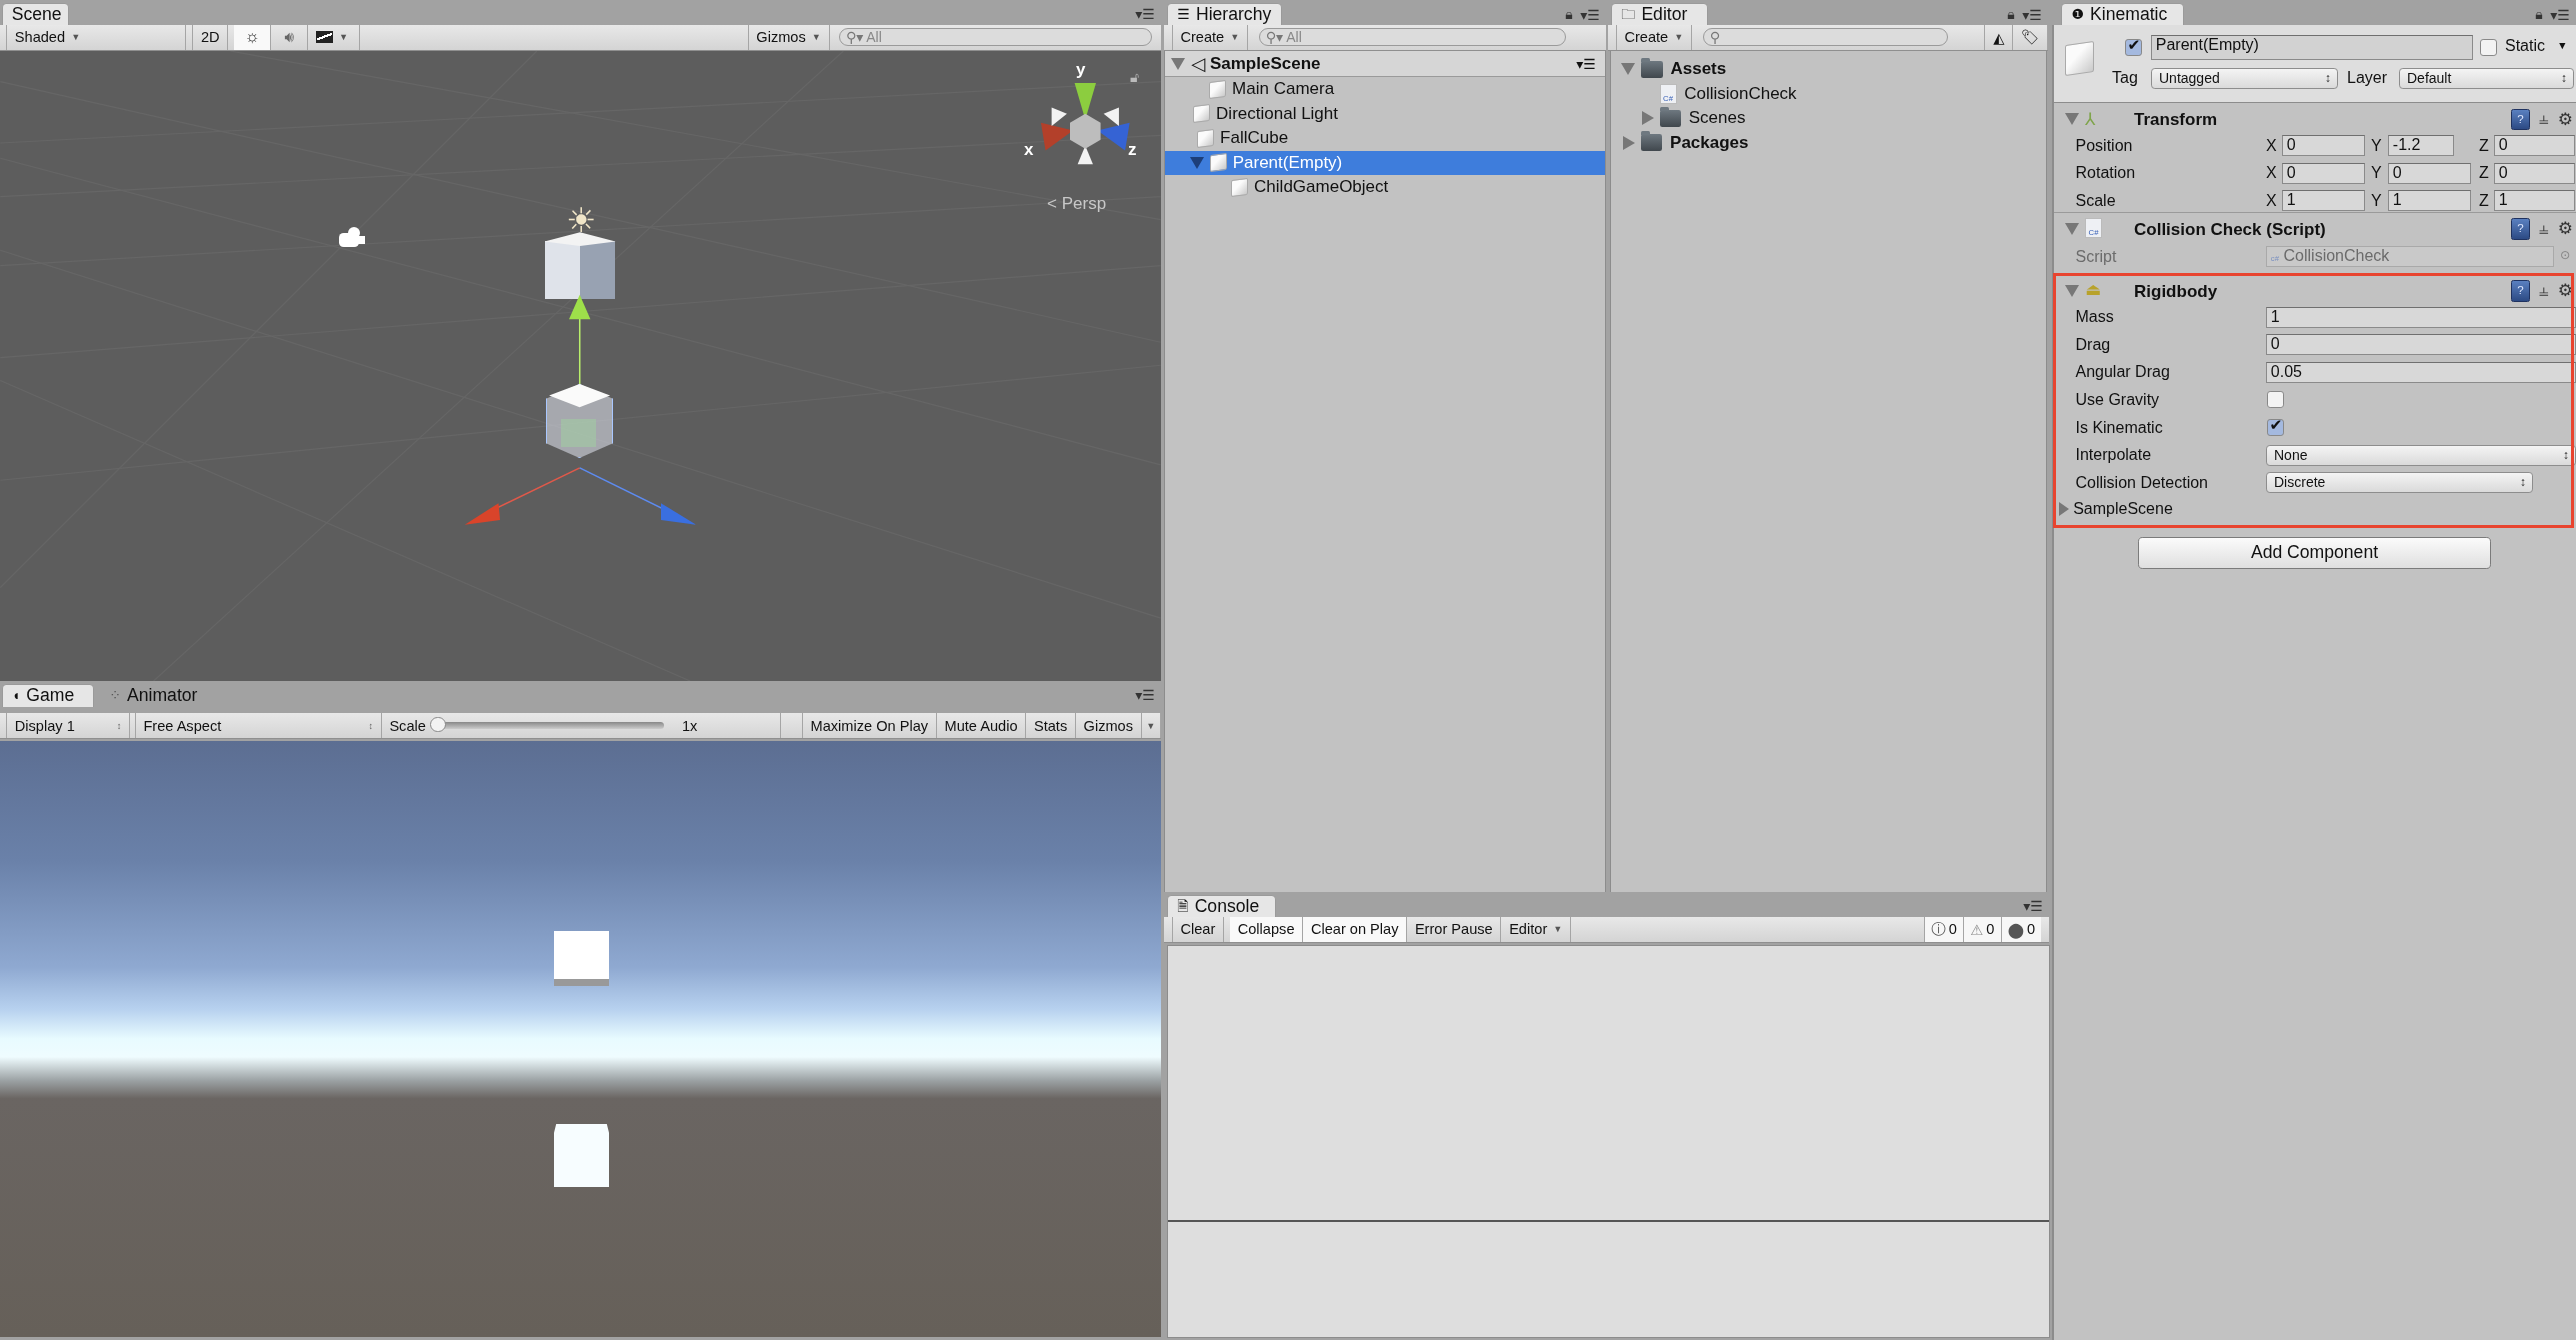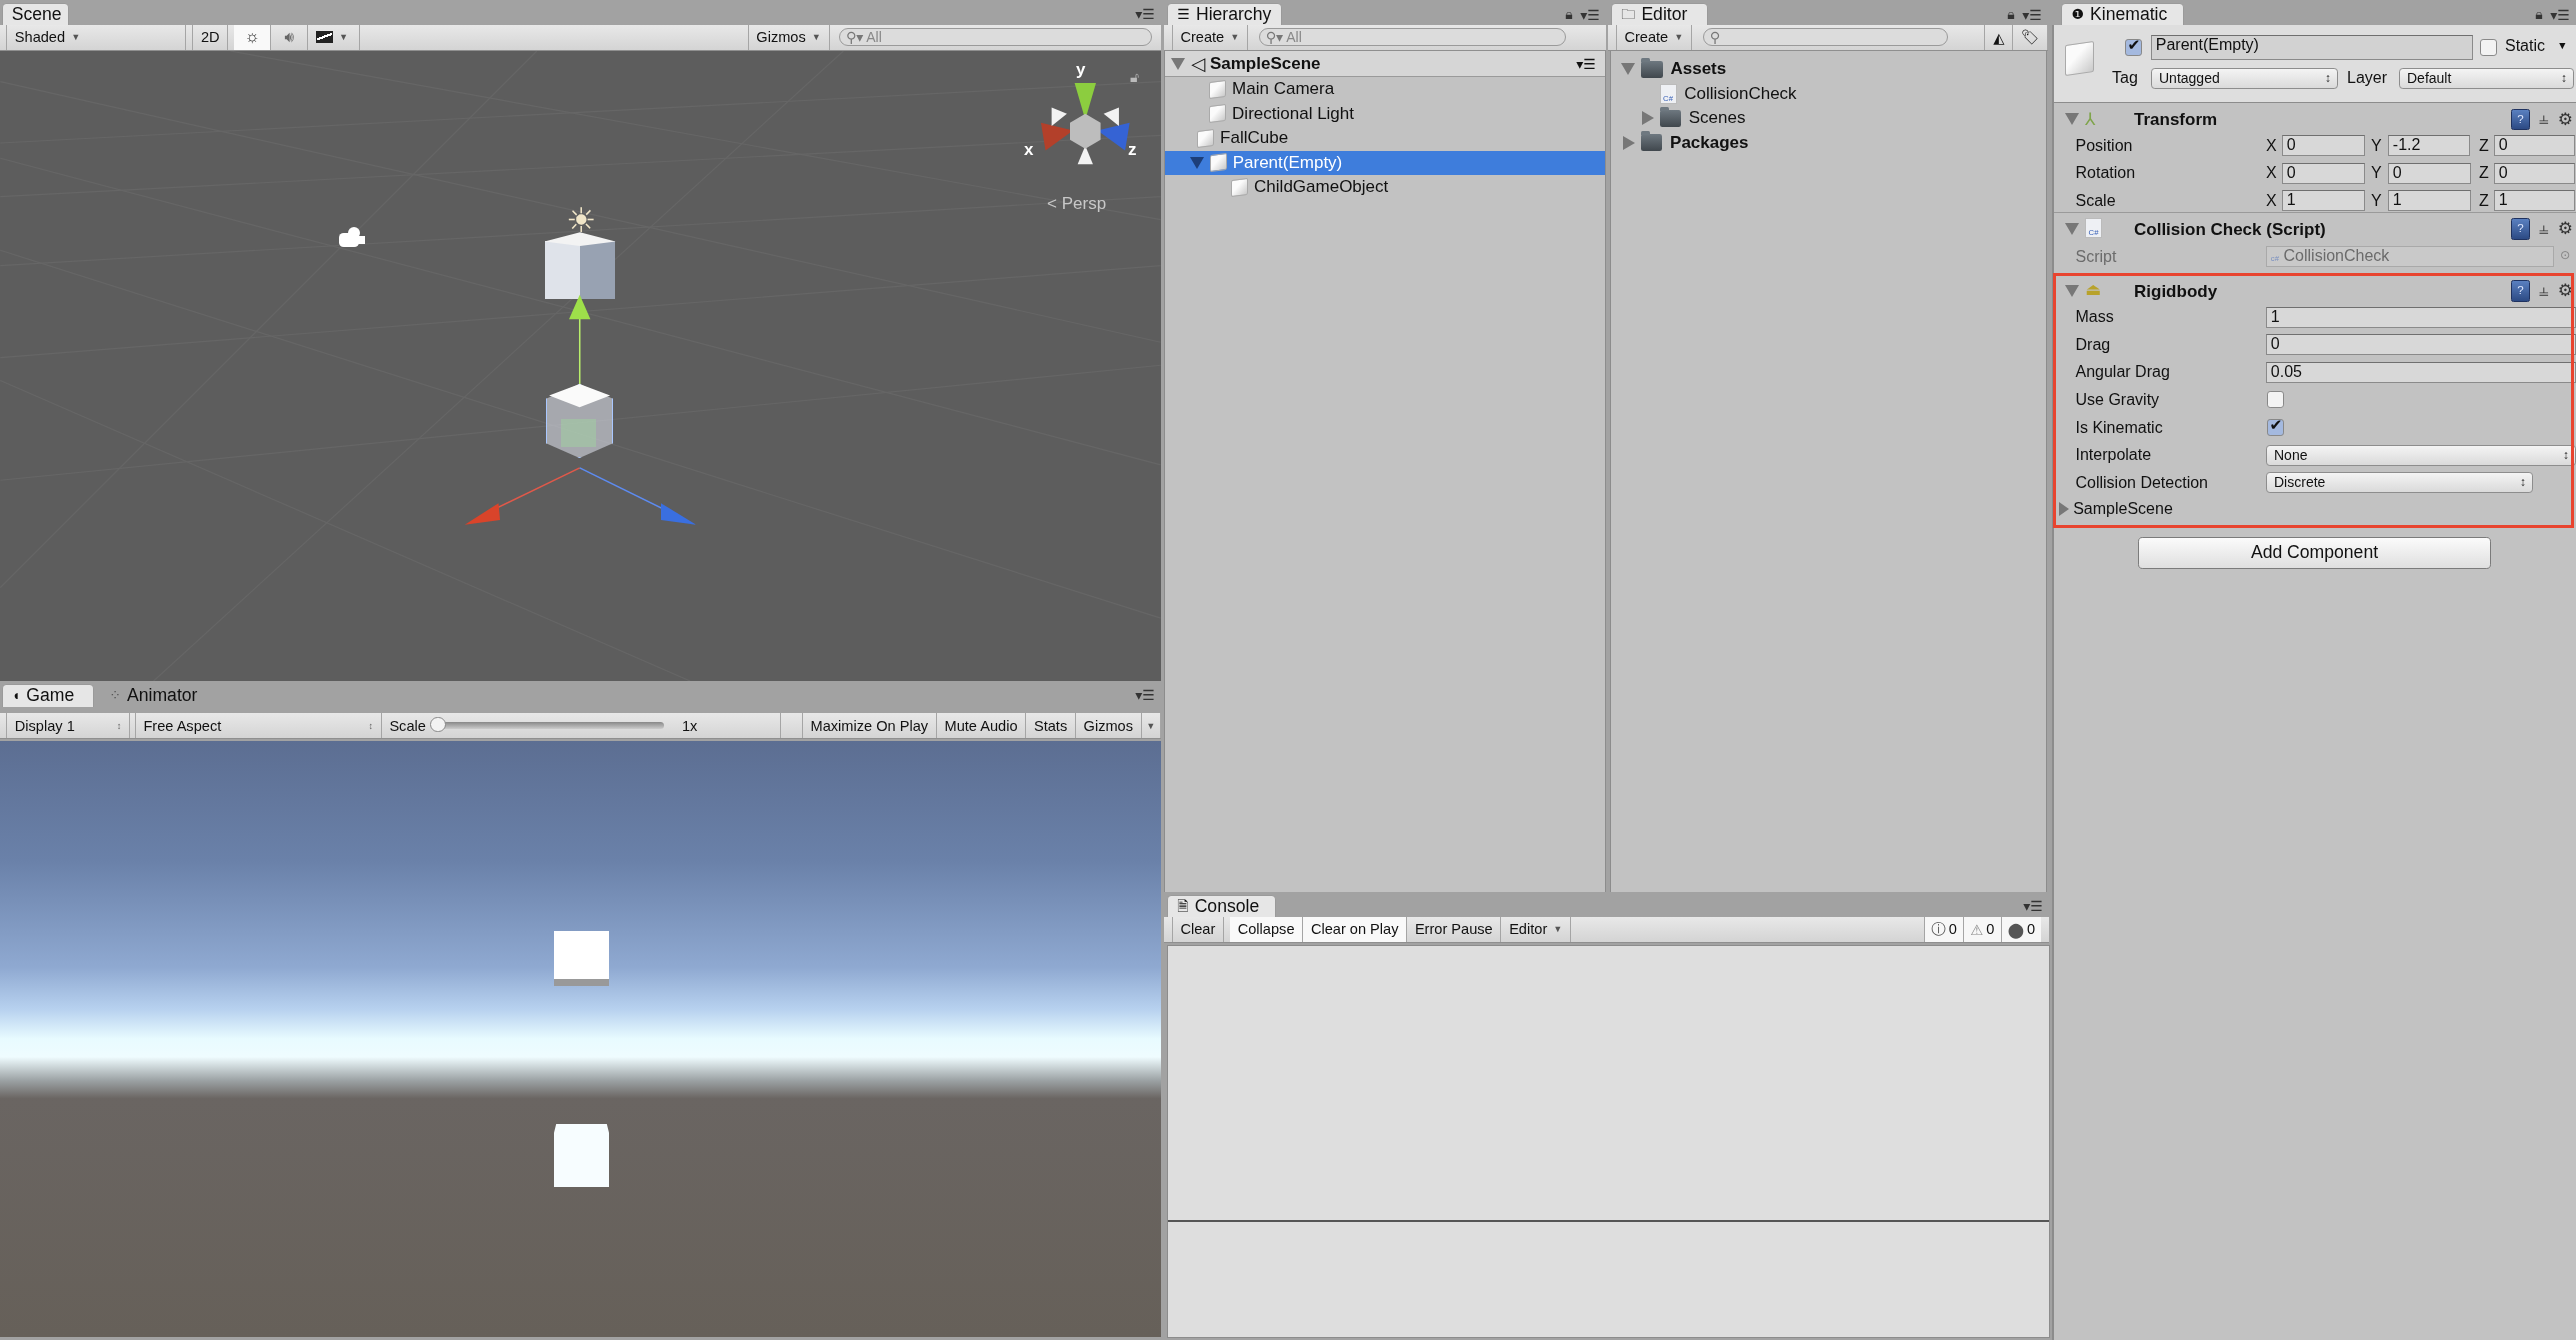--- a/index.html
+++ b/index.html
@@ -226,21 +226,21 @@
     <div class="row" style="background:#d6d6d6;border-bottom:1.5px solid #9a9a9a;height:26px;padding-left:6.1px;">
       <span class="tri-down"></span>
       <span style="font-size:18.4px;margin-right:4.6px;">◁</span>
       <span style="font-weight:bold;">SampleScene</span>
       <span style="margin-left:auto;margin-right:9.2px;font-size:14px;">▾☰</span>
     </div>
     <div class="row" style="padding-left:44px;">
         <span class="cube-ico"></span>
         <span>Main Camera</span>
       </div>
-    <div class="row" style="padding-left:44px;">
+    <div class="row" style="padding-left:28px;">
         <span class="cube-ico"></span>
         <span>Directional Light</span>
       </div>
     <div class="row" style="padding-left:32px;">
         <span class="cube-ico"></span>
         <span>FallCube</span>
       </div>
     <div class="row sel" style="padding-left:24.5px;">
         <span class="tri-down" style="border-top-color:#1d3f7a;"></span>
         <span class="cube-ico"></span>
@@ -379,21 +379,21 @@
     <div class="comp-icons" style="top:6.1px;">
       <div class="help-ico">?</div>
       <span>⫨</span>
       <span>⚙</span>
     </div>
 
     <span class="lbl" style="left:21.5px;top:34px;">Position</span>
     <span class="lbl" style="left:212px;top:34px;">X</span>
     <div class="field" style="left:228px;top:32px;width:83px;"><span>0</span></div>
     <span class="lbl" style="left:317px;top:34px;">Y</span>
-    <div class="field" style="left:334px;top:32px;width:82px;"><span>-1.2</span></div>
+    <div class="field" style="left:334px;top:32px;width:66px;"><span>-1.2</span></div>
     <span class="lbl" style="left:425px;top:34px;">Z</span>
     <div class="field" style="left:440px;top:32px;width:81px;"><span>0</span></div>
 
     <span class="lbl" style="left:21.5px;top:61px;">Rotation</span>
     <span class="lbl" style="left:212px;top:61px;">X</span>
     <div class="field" style="left:228px;top:60px;width:83px;"><span>0</span></div>
     <span class="lbl" style="left:317px;top:61px;">Y</span>
     <div class="field" style="left:334px;top:60px;width:83px;"><span>0</span></div>
     <span class="lbl" style="left:425px;top:61px;">Z</span>
     <div class="field" style="left:440px;top:60px;width:81px;"><span>0</span></div>

